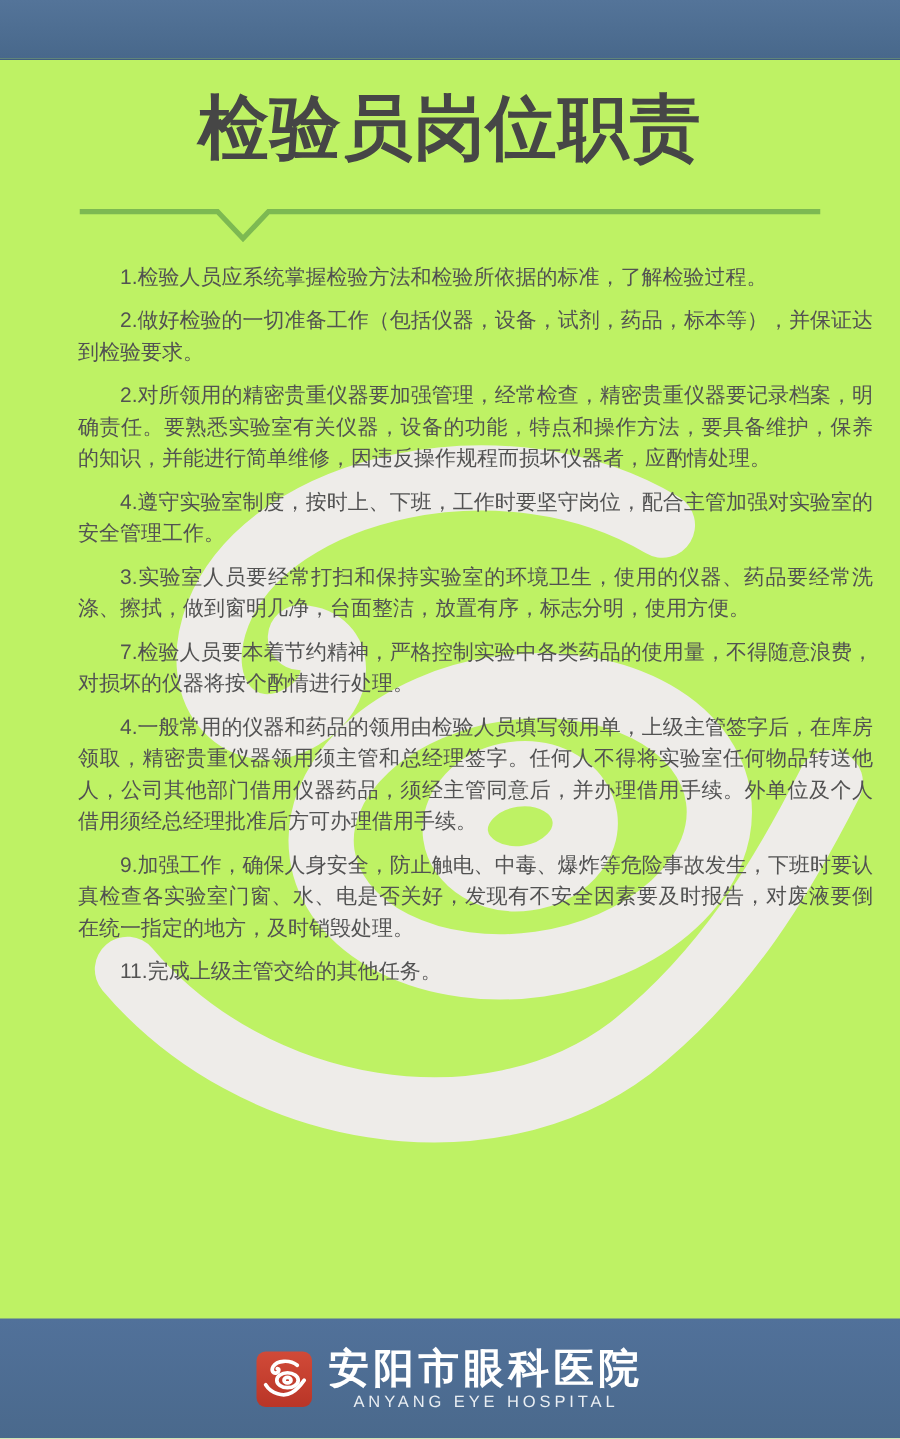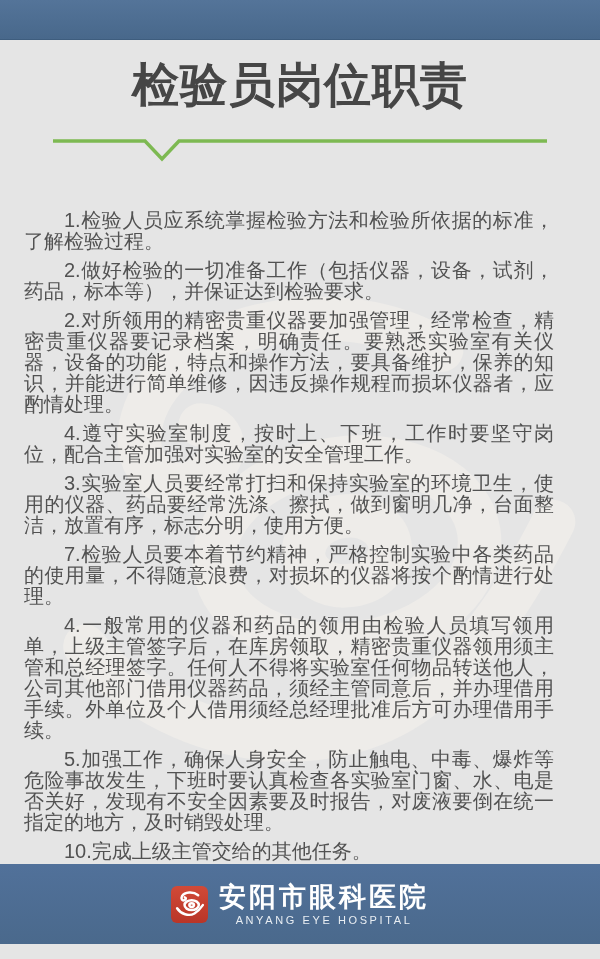--- a/index.html
+++ b/index.html
@@ -3,21 +3,21 @@
 <meta charset="utf-8">
 <style>
   * { margin: 0; padding: 0; box-sizing: border-box; }
   html, body { background: #ffffff; }
   body { font-family: "Liberation Sans", "DejaVu Sans", sans-serif; }
 
   .page {
     position: relative;
     width: 600px;
     height: 959px;
-    background: #e5e5e5;
+    background: #bef264;
     overflow: hidden;
   }
 
   .top-bar {
     position: absolute;
     top: 0; left: 0;
     width: 600px;
     height: 40px;
     background: linear-gradient(#547499, #48688b);
     border-bottom: 1px solid #3e5d7e;
@@ -51,37 +51,36 @@
     left: 15px;
     width: 580px;
     height: 580px;
     z-index: 0;
     transform: rotate(-8deg);
   }
 
   .content {
     position: absolute;
     top: 174px;
-    left: 24px;
+    left: 52px;
     width: 530px;
     z-index: 1;
     color: #525252;
-    font-size: 20px;
+    font-size: 14px;
     line-height: 21px;
     text-align: justify;
-    margin-top: 36px;
   }
   .content p {
     text-indent: 2em;
     margin-bottom: 8px;
   }
 
   .footer {
     position: absolute;
-    bottom: 15px; left: 0;
+    bottom: 0; left: 0;
     width: 600px;
     height: 80px;
     background: linear-gradient(#51719a, #4a698c);
     z-index: 3;
     display: flex;
     align-items: center;
     justify-content: center;
     margin-top: 44px;
   }
   .footer-lockup {
@@ -144,22 +143,22 @@
   </svg>
 
   <div class="content">
     <p>1.检验人员应系统掌握检验方法和检验所依据的标准，了解检验过程。</p>
     <p>2.做好检验的一切准备工作（包括仪器，设备，试剂，药品，标本等），并保证达到检验要求。</p>
     <p>2.对所领用的精密贵重仪器要加强管理，经常检查，精密贵重仪器要记录档案，明确责任。要熟悉实验室有关仪器，设备的功能，特点和操作方法，要具备维护，保养的知识，并能进行简单维修，因违反操作规程而损坏仪器者，应酌情处理。</p>
     <p>4.遵守实验室制度，按时上、下班，工作时要坚守岗位，配合主管加强对实验室的安全管理工作。</p>
     <p>3.实验室人员要经常打扫和保持实验室的环境卫生，使用的仪器、药品要经常洗涤、擦拭，做到窗明几净，台面整洁，放置有序，标志分明，使用方便。</p>
     <p>7.检验人员要本着节约精神，严格控制实验中各类药品的使用量，不得随意浪费，对损坏的仪器将按个酌情进行处理。</p>
     <p>4.一般常用的仪器和药品的领用由检验人员填写领用单，上级主管签字后，在库房领取，精密贵重仪器领用须主管和总经理签字。任何人不得将实验室任何物品转送他人，公司其他部门借用仪器药品，须经主管同意后，并办理借用手续。外单位及个人借用须经总经理批准后方可办理借用手续。</p>
-    <p>5.加强工作，确保人身安全，防止触电、中毒、爆炸等危险事故发生，下班时要认真检查各实验室门窗、水、电是否关好，发现有不安全因素要及时报告，对废液要倒在统一指定的地方，及时销毁处理。</p>
-    <p>10.完成上级主管交给的其他任务。</p>
+    <p>9.加强工作，确保人身安全，防止触电、中毒、爆炸等危险事故发生，下班时要认真检查各实验室门窗、水、电是否关好，发现有不安全因素要及时报告，对废液要倒在统一指定的地方，及时销毁处理。</p>
+    <p>11.完成上级主管交给的其他任务。</p>
   </div>
 
   <div class="footer">
     <div class="footer-lockup">
       <div class="logo-square">
         <svg viewBox="0 0 100 100">
           <g fill="none" stroke="#ffffff" stroke-width="8" stroke-linecap="round">
             <path d="M 78 20 C 62 7 34 9 26 23 C 21 32 27 39 34 36 C 39 34 40 28 35 27"></path>
             <ellipse cx="57" cy="52" rx="23" ry="16"></ellipse>
             <ellipse cx="57" cy="52" rx="7.5" ry="6"></ellipse>

